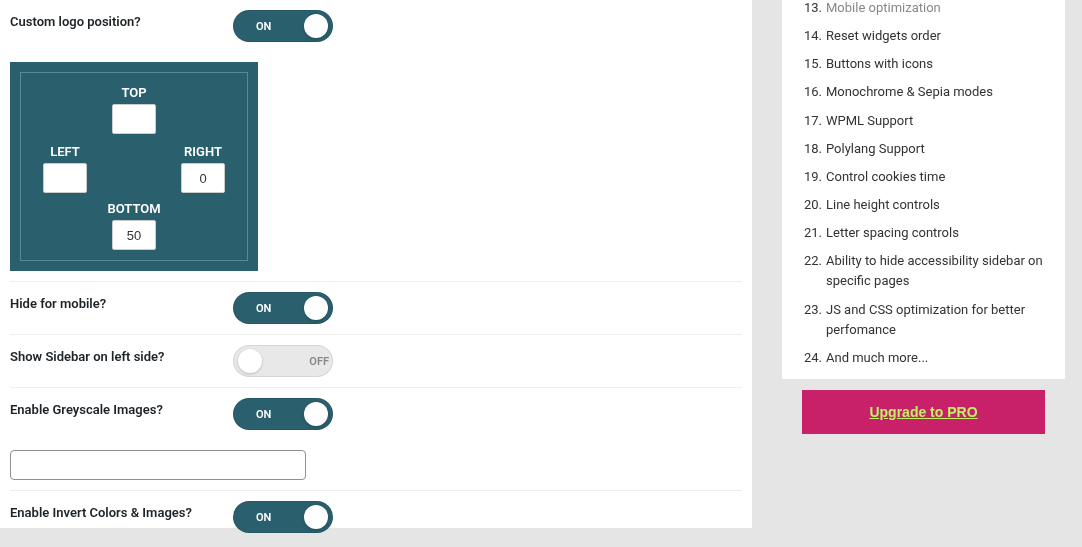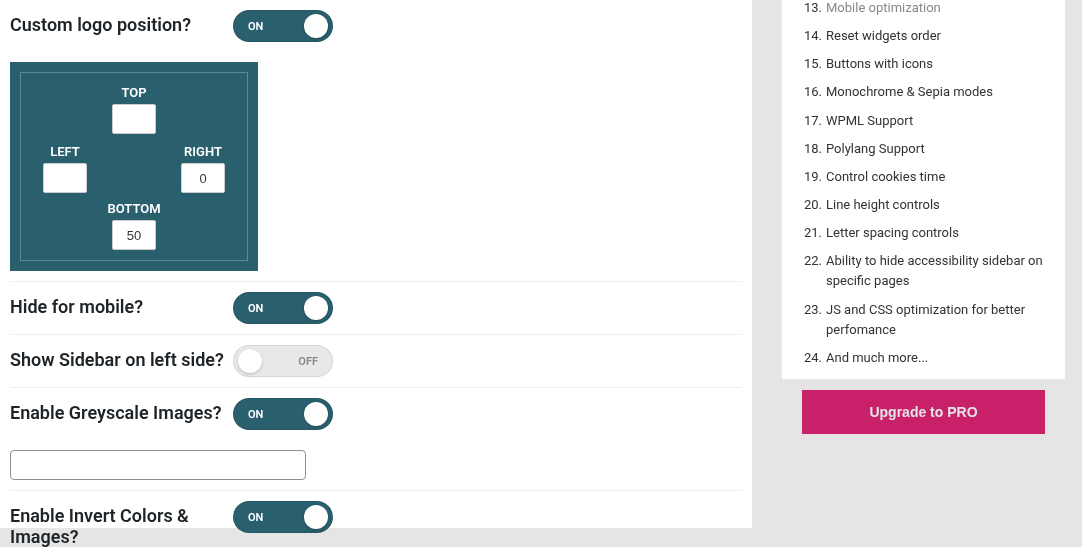--- a/index.html
+++ b/index.html
@@ -27,21 +27,21 @@
     }
     .form-row {
       display: flex;
       align-items: flex-start;
       padding: 10px 0;
       border-bottom: 1px solid #eee;
     }
     .form-row.no-border { border-bottom: none; }
     .form-label {
       width: 223px;
-      font-size: 18px;
+      font-size: 13px;
       font-weight: 600;
       color: #1d2327;
       padding-top: 4px;
     }
     .form-control { flex: 0 0 auto; }
     .toggle {
       width: 100px;
       height: 32px;
       border-radius: 16px;
       position: relative;
@@ -60,22 +60,22 @@
       position: absolute;
       box-shadow: 0 1px 3px rgba(0,0,0,0.2);
     }
     .toggle.on .toggle-knob { right: 4px; }
     .toggle.off .toggle-knob { left: 4px; }
     .toggle-label {
       font-size: 11px;
       font-weight: 600;
       position: absolute;
     }
-    .toggle.on .toggle-label { left: 14px; color: #fff; }
-    .toggle.off .toggle-label { right: 14px; color: #888; }
+    .toggle.on .toggle-label { left: 22px; color: #fff; }
+    .toggle.off .toggle-label { right: 3px; color: #888; }
     .position-box {
       background: #2a5f6e;
       border: 4px solid #2a5f6e;
       width: 248px;
       position: relative;
       padding: 6px;
     }
     .position-inner {
       border: 1px solid #5a8a97;
       padding: 12px 8px 10px 8px;
@@ -138,28 +138,29 @@
       color: #333;
     }
     .sidebar ol li:first-child {
       color: #888;
       margin-top: -6px;
     }
     .upgrade-btn {
       display: block;
       width: 100%;
       background: #c9206a;
-      color: #e5e5e5;
+      color: #bef264;
       font-weight: 700;
       font-size: 14px;
       text-align: center;
       padding: 14px 0;
       margin-top: 18px;
       cursor: pointer;
       border: none;
+      text-decoration: underline;
     }
     .sidebar-top-shadow {
       position: absolute;
       top: 0; left: 0; right: 0; height: 1px;
       background: transparent;
     }
   </style>
 </head>
 <body>
 

